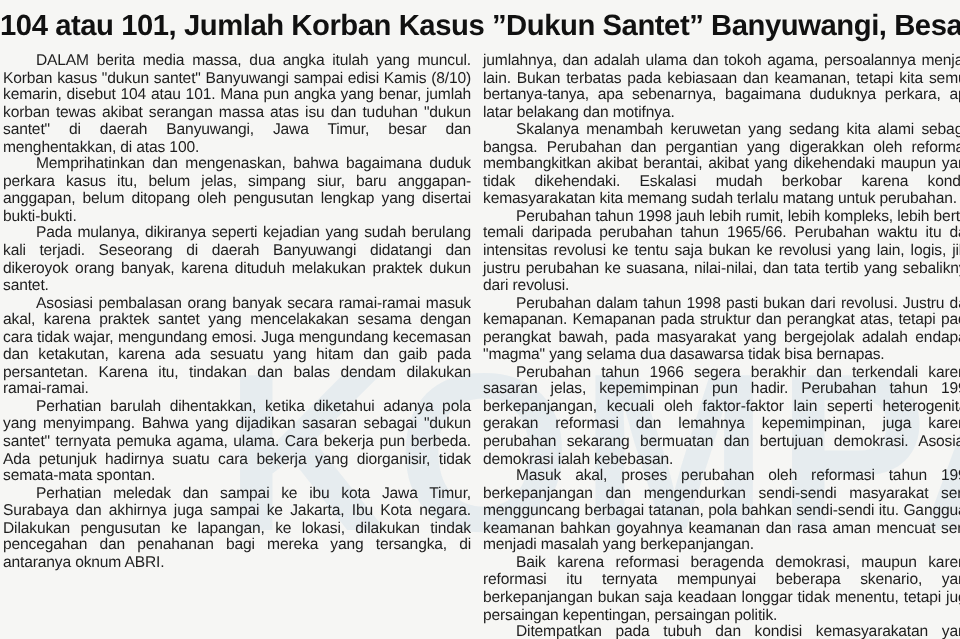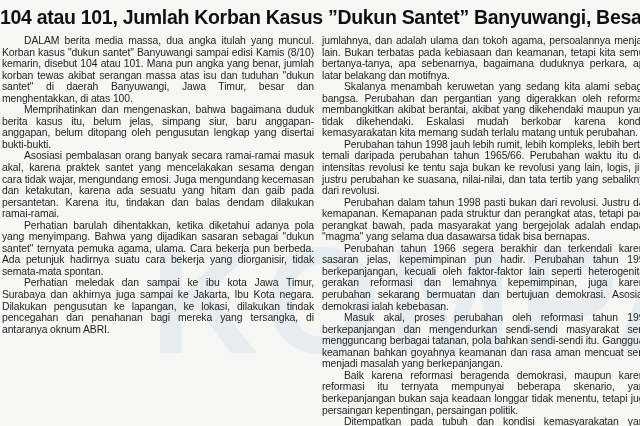--- a/index.html
+++ b/index.html
@@ -36,21 +36,22 @@
 </style>
 </head>
 <body>
 
 <div class="watermark">KOMPAS</div>
 
 <h1 class="headline" style="margin:0;">104 atau 101, Jumlah Korban Kasus ”Dukun Santet” Banyuwangi, Besar</h1>
 
 <div class="col col-left">
   <p>DALAM berita media massa, dua angka itulah yang muncul. Korban kasus "dukun santet" Banyuwangi sampai edisi Kamis (8/10) kemarin, disebut 104 atau 101. Mana pun angka yang benar, jumlah korban tewas akibat serangan massa atas isu dan tuduhan "dukun santet" di daerah Banyuwangi, Jawa Timur, besar dan menghentakkan, di atas 100.</p>
-  <p>Memprihatinkan dan mengenaskan, bahwa bagaimana duduk berita kasus itu, belum jelas, simpang siur, baru anggapan-anggapan, belum ditopang oleh pengusutan lengkap yang disertai bukti-bukti.</p>
+  <p>Memprihatinkan dan mengenaskan, bahwa bagaimana duduk perkara kasus itu, belum jelas, simpang siur, baru anggapan-anggapan, belum ditopang oleh pengusutan lengkap yang disertai bukti-bukti.</p>
+  <p>Pada mulanya, dikiranya seperti kejadian yang sudah berulang kali terjadi. Seseorang di daerah Banyuwangi didatangi dan dikeroyok orang banyak, karena dituduh melakukan praktek dukun santet.</p>
   <p>Asosiasi pembalasan orang banyak secara ramai-ramai masuk akal, karena praktek santet yang mencelakakan sesama dengan cara tidak wajar, mengundang emosi. Juga mengundang kecemasan dan ketakutan, karena ada sesuatu yang hitam dan gaib pada persantetan. Karena itu, tindakan dan balas dendam dilakukan ramai-ramai.</p>
   <p>Perhatian barulah dihentakkan, ketika diketahui adanya pola yang menyimpang. Bahwa yang dijadikan sasaran sebagai "dukun santet" ternyata pemuka agama, ulama. Cara bekerja pun berbeda. Ada petunjuk hadirnya suatu cara bekerja yang diorganisir, tidak semata-mata spontan.</p>
   <p>Perhatian meledak dan sampai ke ibu kota Jawa Timur, Surabaya dan akhirnya juga sampai ke Jakarta, Ibu Kota negara. Dilakukan pengusutan ke lapangan, ke lokasi, dilakukan tindak pencegahan dan penahanan bagi mereka yang tersangka, di antaranya oknum ABRI.</p>
 
 </div>
 
 <div class="col col-right">
   <p class="noindent">jumlahnya, dan adalah ulama dan tokoh agama, persoalannya menjadi lain. Bukan terbatas pada kebiasaan dan keamanan, tetapi kita semua bertanya-tanya, apa sebenarnya, bagaimana duduknya perkara, apa latar belakang dan motifnya.</p>
   <p>Skalanya menambah keruwetan yang sedang kita alami sebagai bangsa. Perubahan dan pergantian yang digerakkan oleh reformasi membangkitkan akibat berantai, akibat yang dikehendaki maupun yang tidak dikehendaki. Eskalasi mudah berkobar karena kondisi kemasyarakatan kita memang sudah terlalu matang untuk perubahan.</p>
   <p>Perubahan tahun 1998 jauh lebih rumit, lebih kompleks, lebih bertali temali daripada perubahan tahun 1965/66. Perubahan waktu itu dari intensitas revolusi ke tentu saja bukan ke revolusi yang lain, logis, jika justru perubahan ke suasana, nilai-nilai, dan tata tertib yang sebaliknya dari revolusi.</p>

